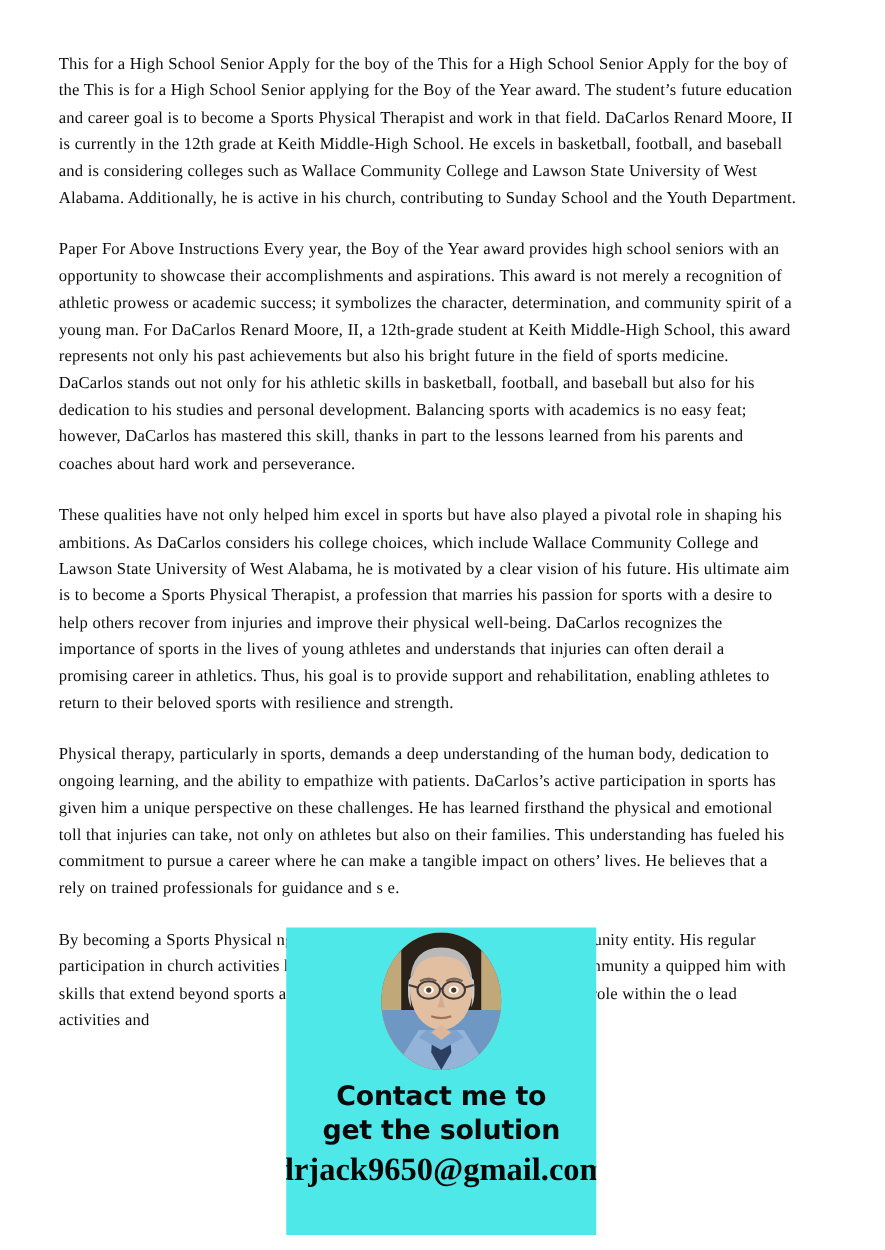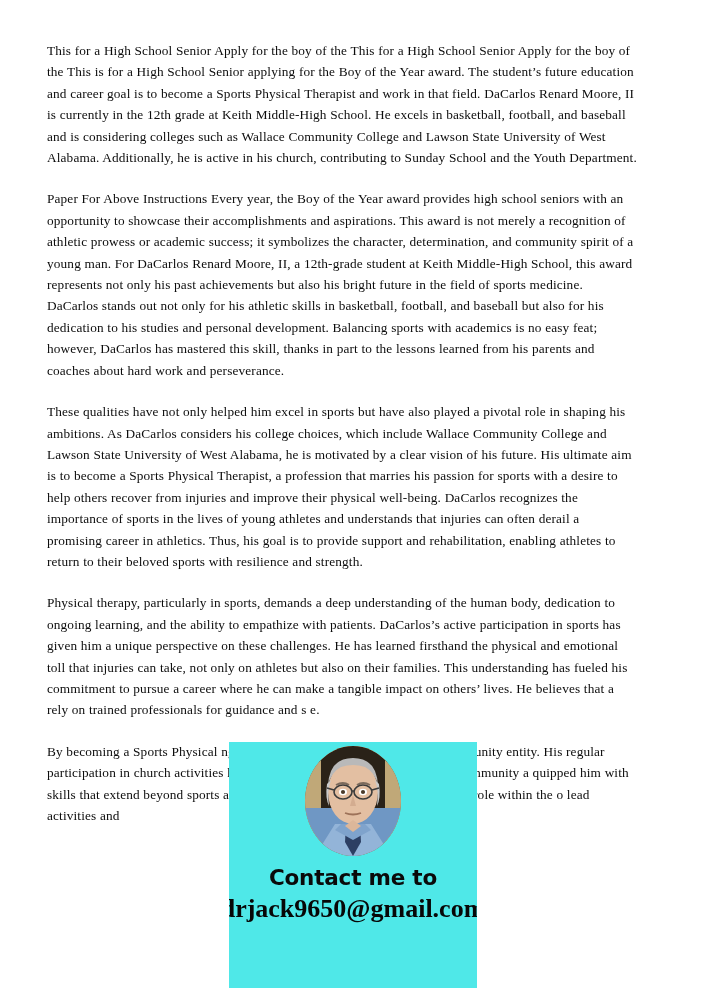--- a/index.html
+++ b/index.html
@@ -143,17 +143,18 @@
             <line x1="29" y1="44" x2="22" y2="42"></line>
             <line x1="67" y1="44" x2="74" y2="42"></line>
           </g>
           <path d="M48 49 L45 60 L51 60 Z" fill="#d3ac90"></path>
           <path d="M40 67 Q48 70 56 67" stroke="#9d7259" stroke-width="1.8" fill="none"></path>
         </g>
       </svg>
     </div>
 
     <div class="card-line" id="card-line1">Contact me to</div>
+    <div class="card-line" id="card-line2">get the solution</div>
     <div id="card-email">drjack9650@gmail.com</div>
 
   </div>
 
 </div>
 
 </body></html>

